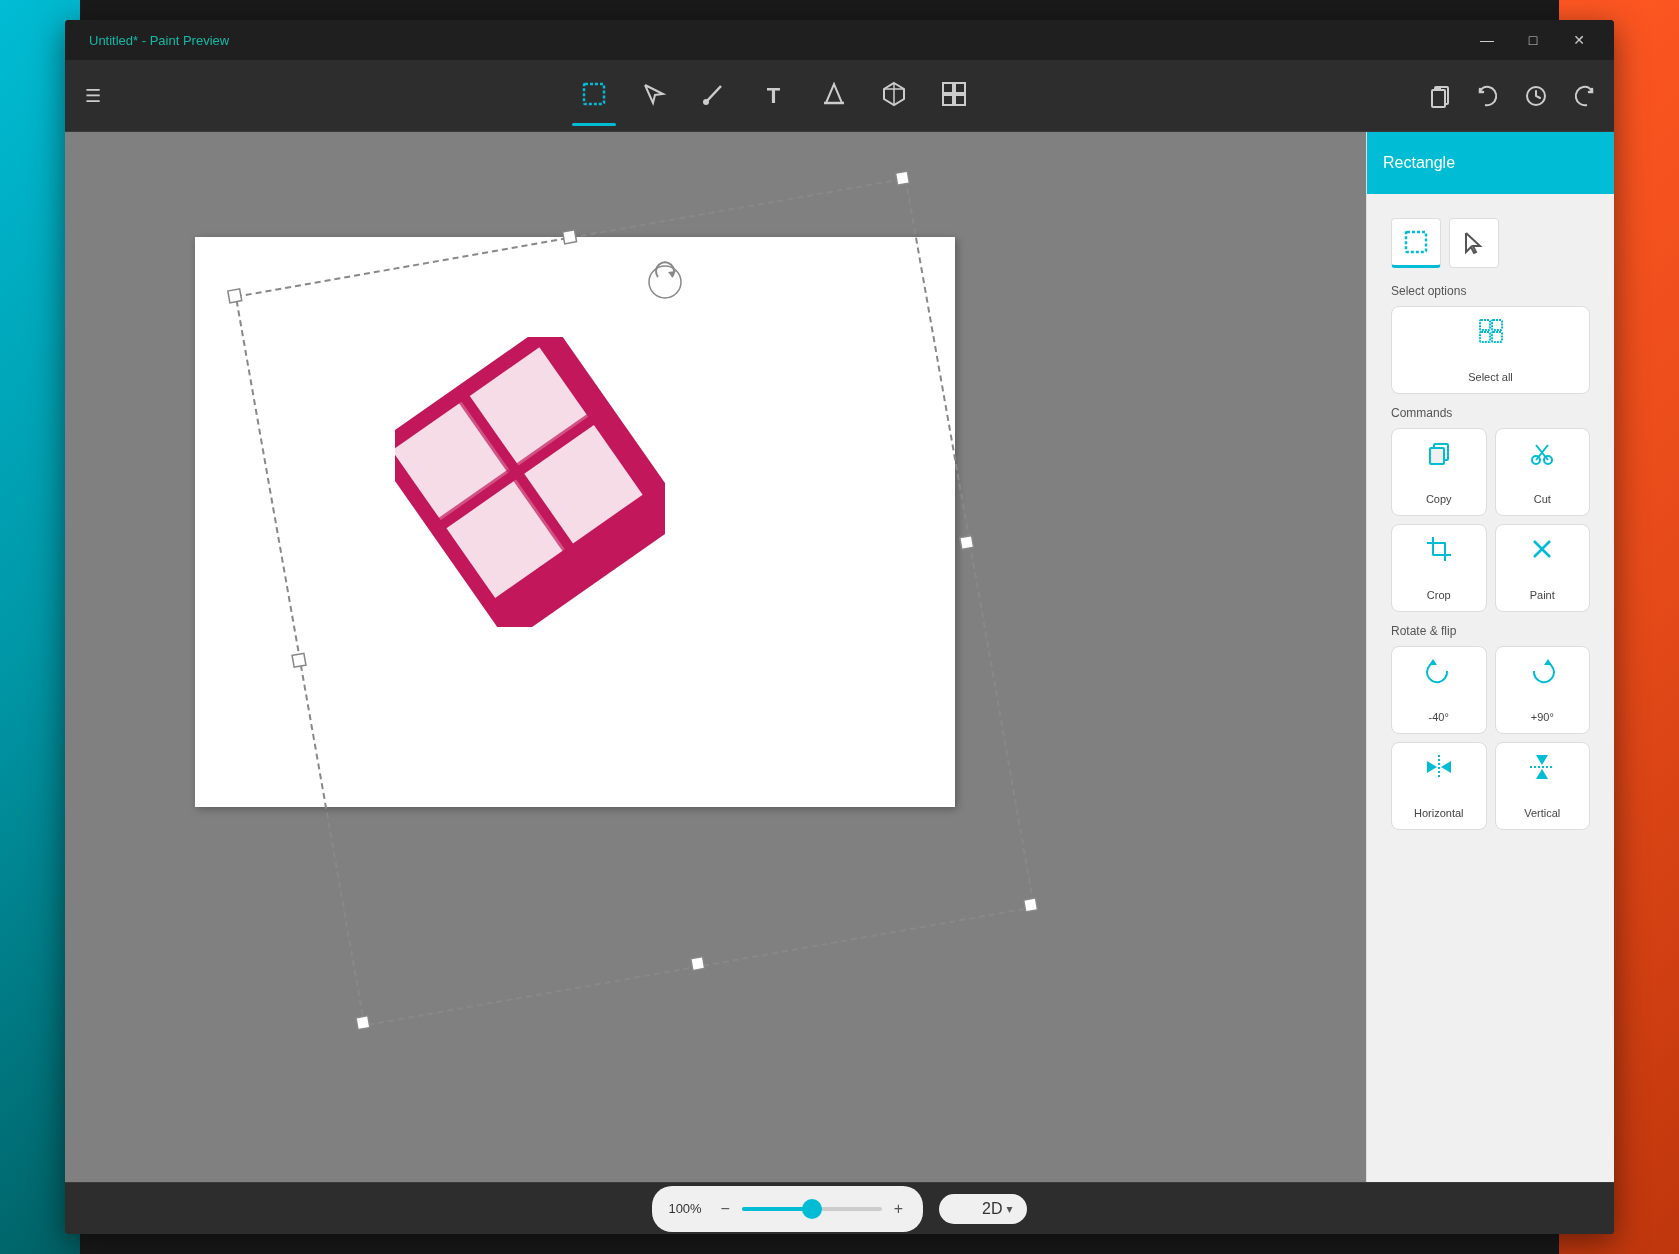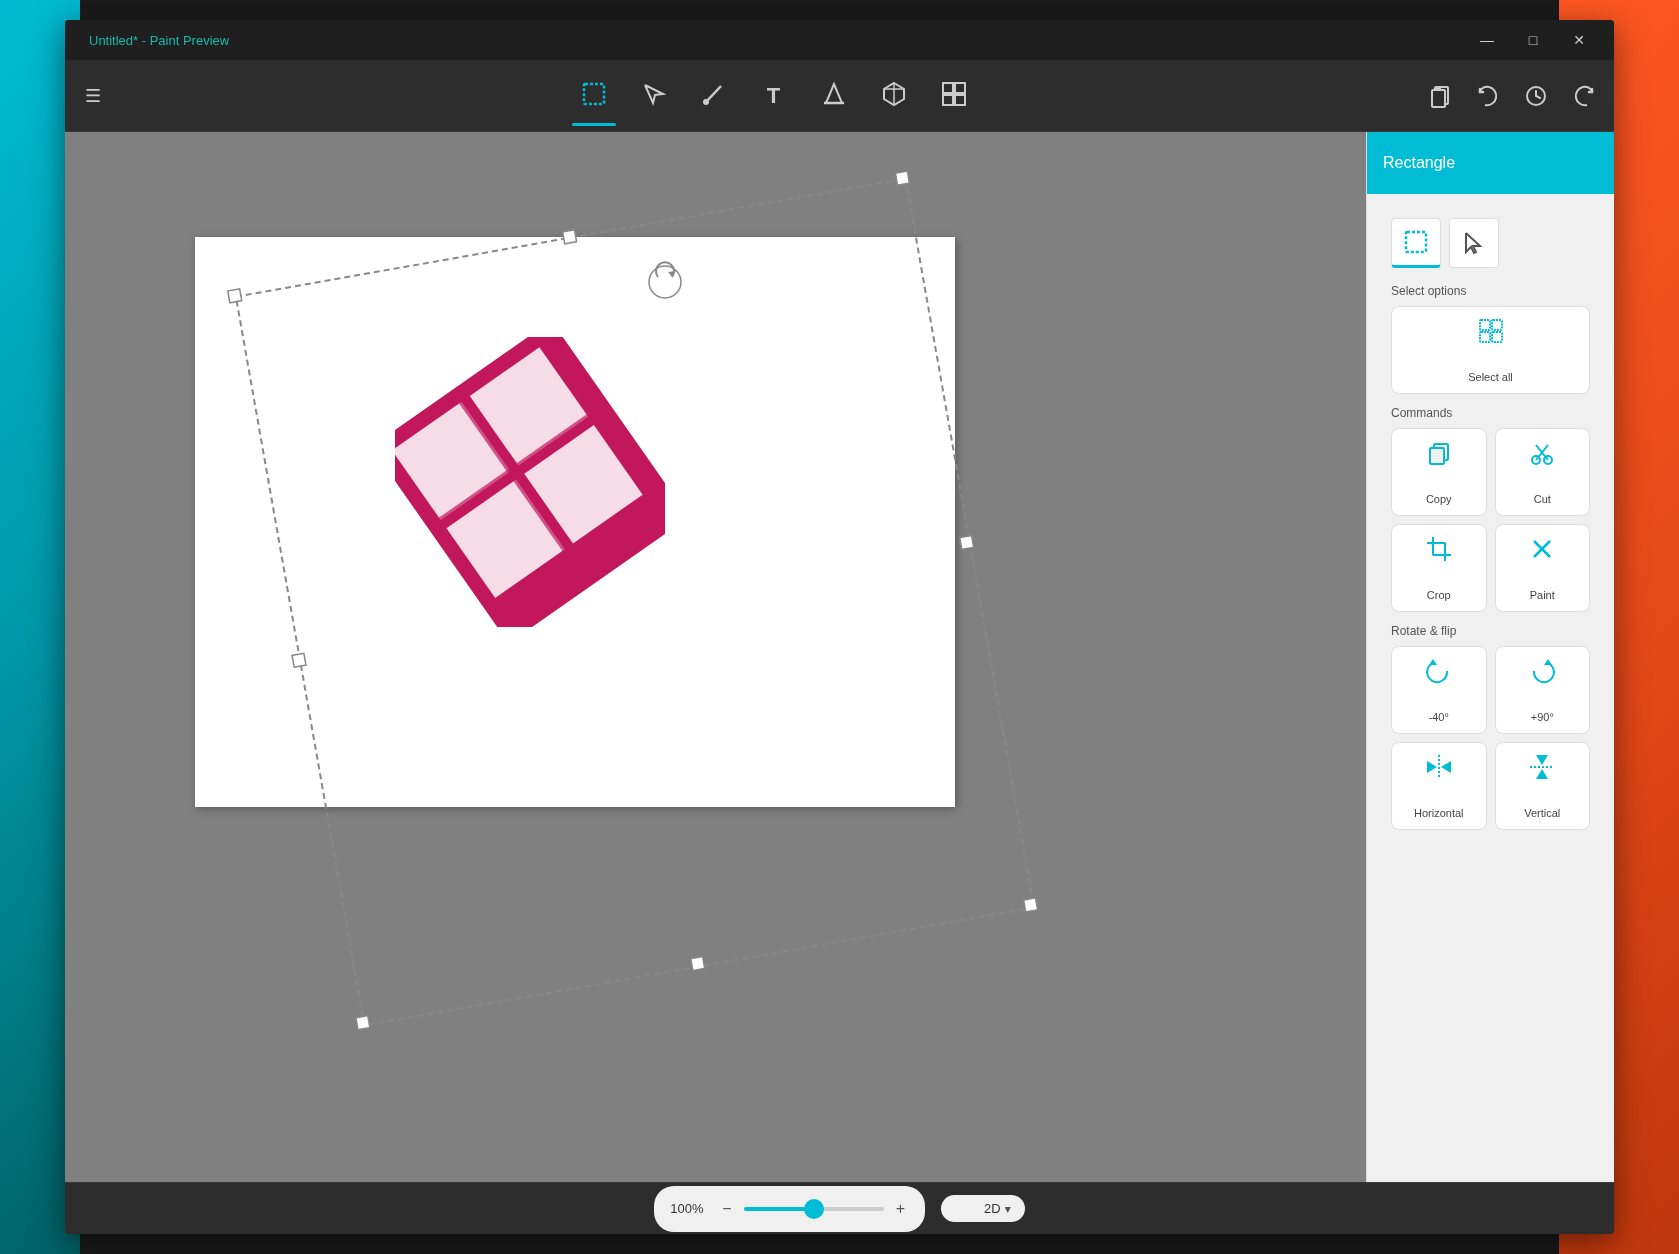--- a/index.html
+++ b/index.html
@@ -250,21 +250,21 @@
       display: flex;
       align-items: center;
       gap: 4px;
       margin-left: 16px;
       background: #f0f0f0;
       border-radius: 20px;
       padding: 6px 14px;
       cursor: pointer;
     }
     .view-mode-label {
-      font-size: 13px;
+      font-size: 16px;
       color: #333;
       margin-left: 29px;
     }
     .view-mode-arrow {
       font-size: 12px;
       color: #555;
     }
 
     
     .right-panel {

